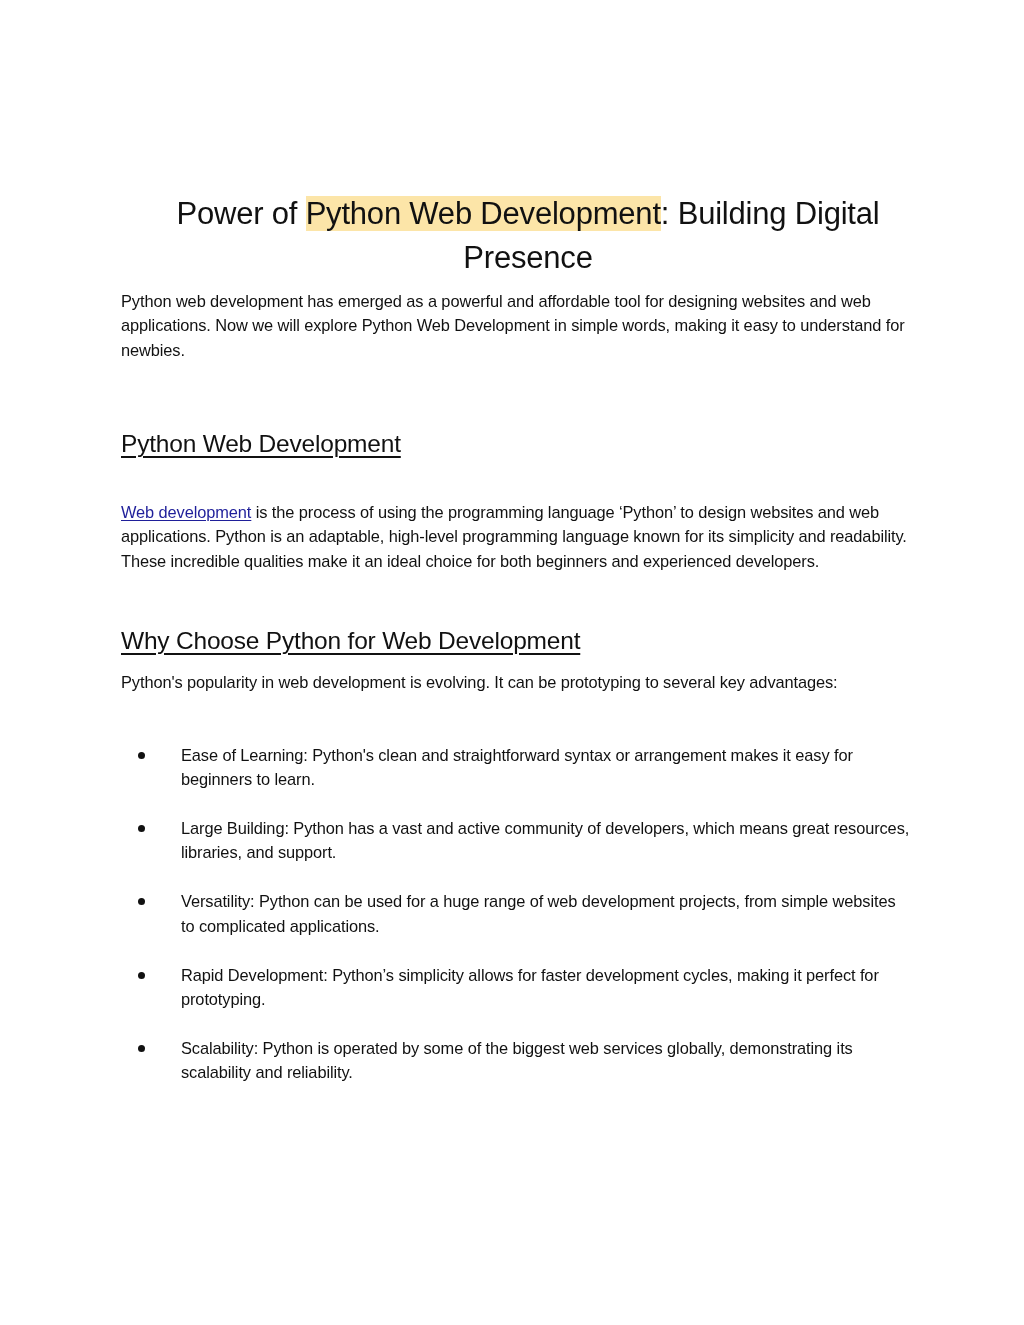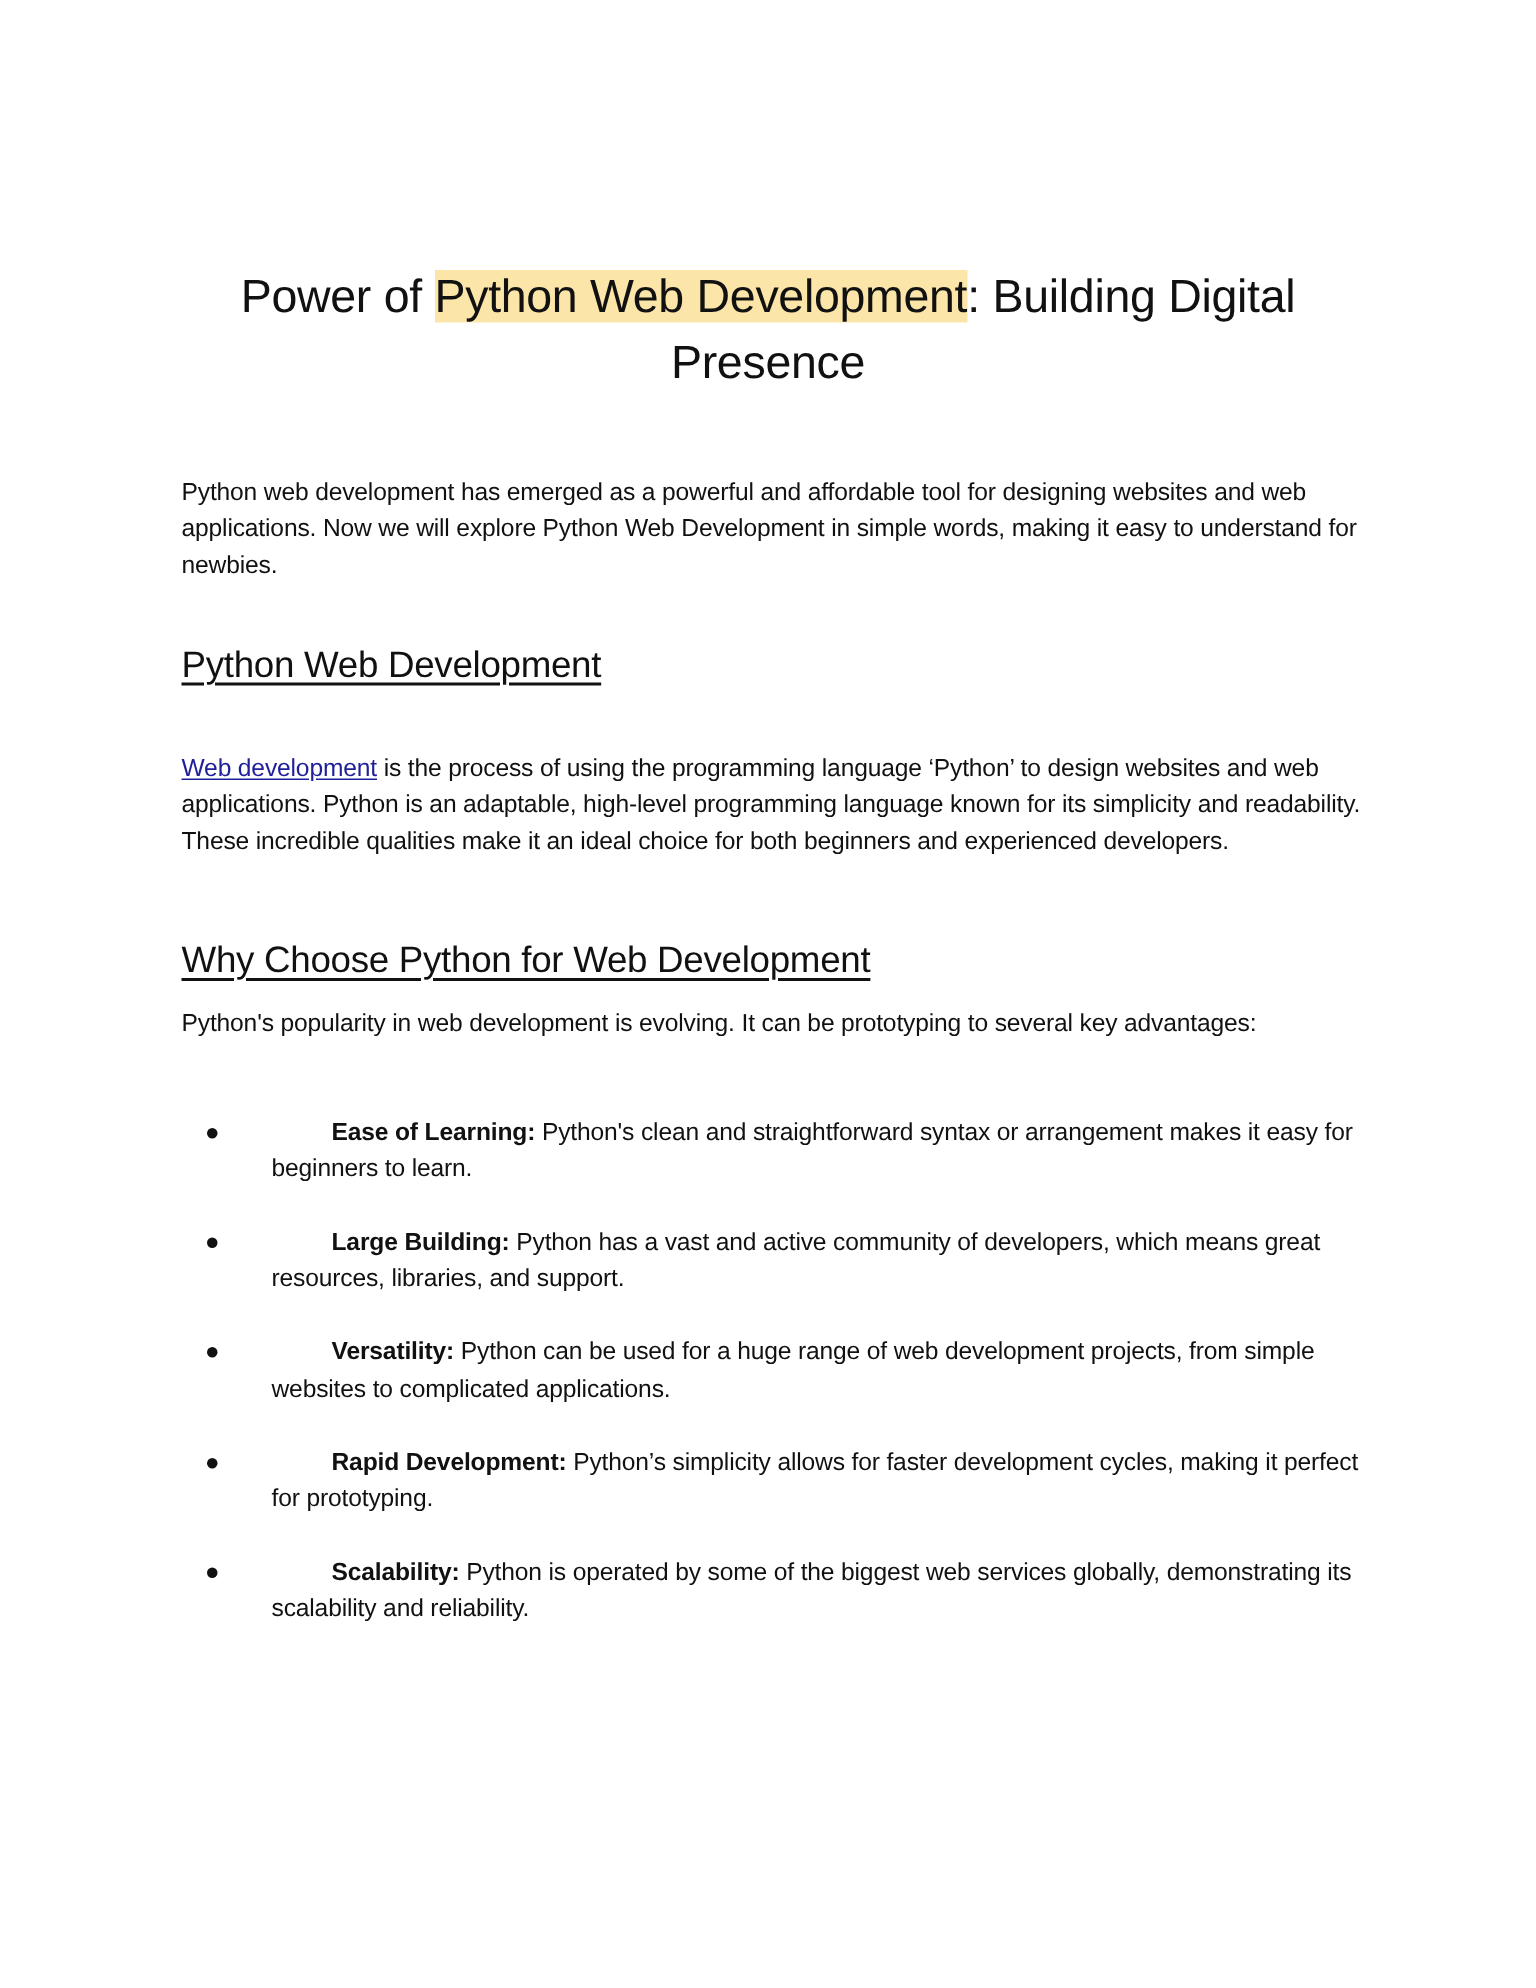--- a/index.html
+++ b/index.html
@@ -24,36 +24,36 @@
     }
     .title {
       position: absolute;
       left: 110px;
       top: 176px;
       width: 804px;
       text-align: center;
       font-size: 31px;
       line-height: 44px;
       font-weight: normal;
-      margin: 0;
+      margin: 16px;
       letter-spacing: -0.2px;
     }
     .title .hl {
       background: #fce5a8;
     }
     .para {
       position: absolute;
       left: 121px;
       width: 790px;
       font-size: 16.4px;
       line-height: 24.3px;
       margin: 0;
       letter-spacing: -0.1px;
     }
-    .intro { top: 316px; }
+    .intro { top: 289px; }
     .h2 {
       position: absolute;
       left: 121px;
       font-size: 24.5px;
       line-height: 30px;
       font-weight: normal;
       margin: 0;
       text-decoration: underline;
       text-underline-offset: 4px;
       text-decoration-thickness: 1.5px;
@@ -88,21 +88,21 @@
     }
     .bullet .dot {
       position: absolute;
       left: 17px;
       top: 9px;
       width: 7px;
       height: 7px;
       border-radius: 50%;
       background: #111111;
     }
-    .bullet b { font-weight: bold; margin-left: 40px; }
+    .bullet b { font-weight: normal; }
   </style>
 </head>
 <body>
 
 <div class="page">
 
   <h1 class="title"><span>Power of </span><span class="hl">Python Web Development</span><span>: Building Digital Presence</span></h1>
 
   <p class="para intro">Python web development has emerged as a powerful and affordable tool for designing websites and web applications. Now we will explore Python Web Development in simple words, making it easy to understand for newbies.</p>
 

